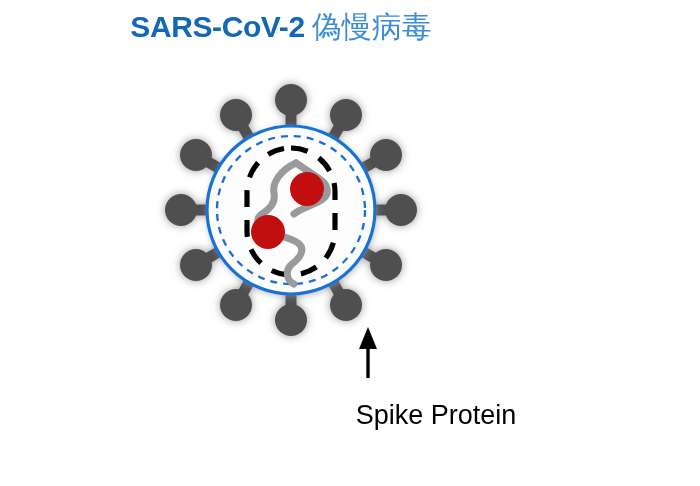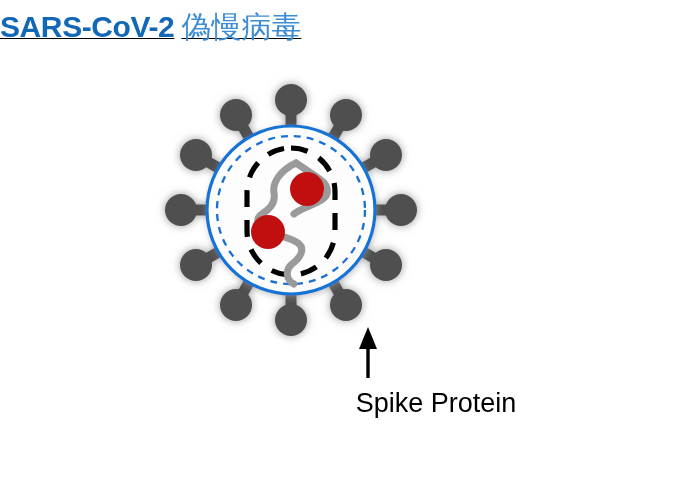--- a/index.html
+++ b/index.html
@@ -23,25 +23,24 @@
     width: 700px;
     height: 486px;
   }
 
   
   #title-block {
     position: absolute;
     left: 0;
     top: 12px;
     width: 562px;
-    text-align: left;
+    text-align: center;
     white-space: nowrap;
     line-height: 1;
     pointer-events: none;
-    text-decoration: underline;
   }
   #title-latin {
     font-family: "Liberation Sans", sans-serif;
     font-weight: bold;
     font-size: 30px;
     letter-spacing: -0.4px;
     color: #1267b6;
     vertical-align: baseline;
   }
   #title-cjk {
@@ -50,21 +49,21 @@
     font-size: 30px;
     color: #3d8dd4;
     vertical-align: baseline;
     margin-left: 7px;
   }
 
   
   #caption-block {
     position: absolute;
     left: 186px;
-    top: 388px;
+    top: 400px;
     width: 500px;
     text-align: center;
     line-height: 1.18;
     color: #000000;
     pointer-events: none;
   }
   .caption-line {
     font-family: "Liberation Sans", sans-serif;
     font-size: 27px;
     font-weight: normal;

